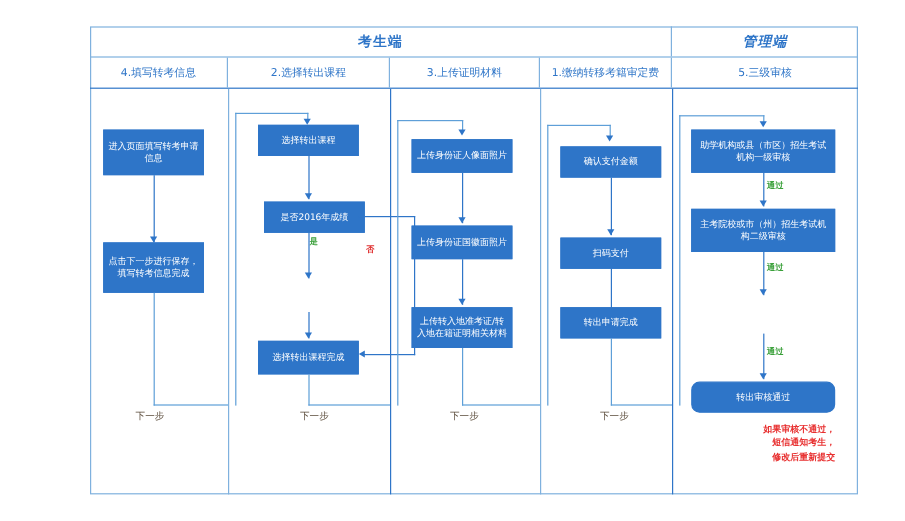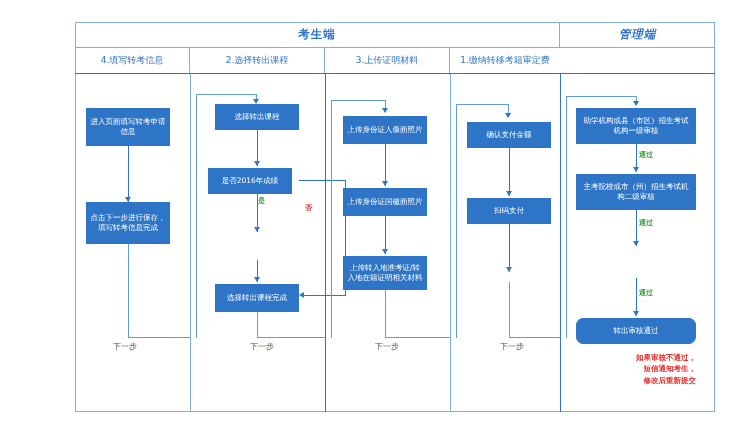--- a/index.html
+++ b/index.html
@@ -108,20 +108,21 @@
   <div class="hdr1">
     <div class="cell c-a">考生端</div>
     <div class="cell c-b">管理端</div>
   </div>
 
   <div class="hdr2">
     <div class="cell w1">4.填写转考信息</div>
     <div class="cell w2">2.选择转出课程</div>
     <div class="cell w3">3.上传证明材料</div>
     <div class="cell w4">1.缴纳转移考籍审定费</div>
+    <div class="cell w5">5.三级审核</div>
   </div>
 
   <div class="vdiv" style="left:190px"></div>
   <div class="vdiv strong" style="left:325px"></div>
   <div class="vdiv" style="left:450px"></div>
   <div class="vdiv strong" style="left:560px"></div>
 
   <div class="box" style="left:86px;top:108px;width:84px;height:38px">进入页面填写转考申请信息</div>
   <div class="ln v" style="left:127.5px;top:146px;height:56px"></div>
   <div class="arw" style="left:124.5px;top:197px"></div>
@@ -133,21 +134,21 @@
 
   <div class="ln v light" style="left:196px;top:94px;height:244px"></div>
   <div class="ln h light" style="left:196px;top:94px;width:61px"></div>
   <div class="ln v light" style="left:256px;top:94px;height:8px"></div>
   <div class="arw" style="left:253px;top:99px"></div>
 
   <div class="box" style="left:215px;top:104px;width:84px;height:26px">选择转出课程</div>
   <div class="ln v" style="left:256.5px;top:130px;height:36px"></div>
   <div class="arw" style="left:253.5px;top:161px"></div>
 
-  <div class="box" style="left:208px;top:168px;width:84px;height:26px">是否2016年成绩</div>
+  <div class="box" style="left:220px;top:168px;width:84px;height:26px">是否2016年成绩</div>
   <div class="lbl yes" style="left:258px;top:196px">是</div>
   <div class="ln v" style="left:256.5px;top:194px;height:38px"></div>
   <div class="arw" style="left:253.5px;top:227px"></div>
 
   <div class="ln h" style="left:299px;top:180px;width:47px"></div>
   <div class="ln v" style="left:345px;top:180px;height:116px"></div>
   <div class="ln h" style="left:302px;top:295px;width:44px"></div>
   <div class="arw left" style="left:299px;top:292px"></div>
   <div class="lbl no" style="left:305px;top:203px">否</div>
 
@@ -183,20 +184,21 @@
   <div class="arw" style="left:505px;top:113px"></div>
 
   <div class="box" style="left:467px;top:122px;width:84px;height:26px">确认支付金额</div>
   <div class="ln v" style="left:508.5px;top:148px;height:48px"></div>
   <div class="arw" style="left:505.5px;top:191px"></div>
 
   <div class="box" style="left:467px;top:198px;width:84px;height:26px">扫码支付</div>
   <div class="ln v" style="left:508.5px;top:224px;height:48px"></div>
   <div class="arw" style="left:505.5px;top:267px"></div>
 
+  <div class="box" style="left:467px;top:256px;width:84px;height:26px">转出申请完成</div>
   <div class="ln v light" style="left:508.5px;top:282px;height:56px"></div>
   <div class="ln h light" style="left:508.5px;top:337px;width:51px"></div>
   <div class="lbl next" style="left:500px;top:341px">下一步</div>
 
   <div class="ln v light" style="left:566px;top:96px;height:242px"></div>
   <div class="ln h light" style="left:566px;top:96px;width:71px"></div>
   <div class="ln v light" style="left:636px;top:96px;height:8px"></div>
   <div class="arw" style="left:633px;top:101px"></div>
 
   <div class="box" style="left:576px;top:108px;width:120px;height:36px">助学机构或县（市区）招生考试机构一级审核</div>

